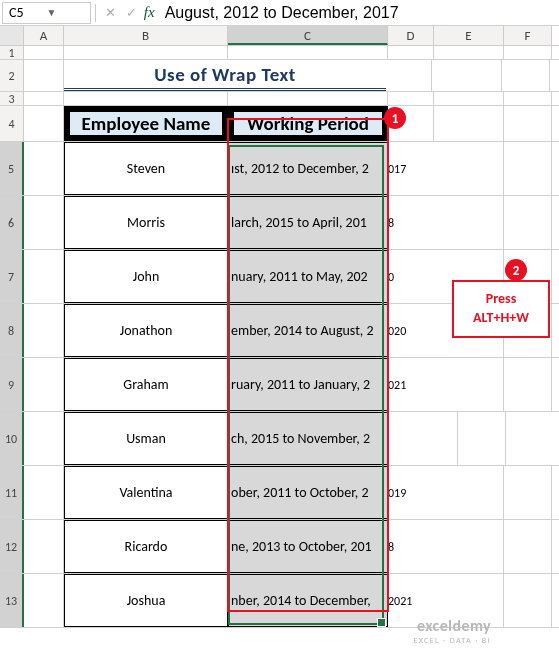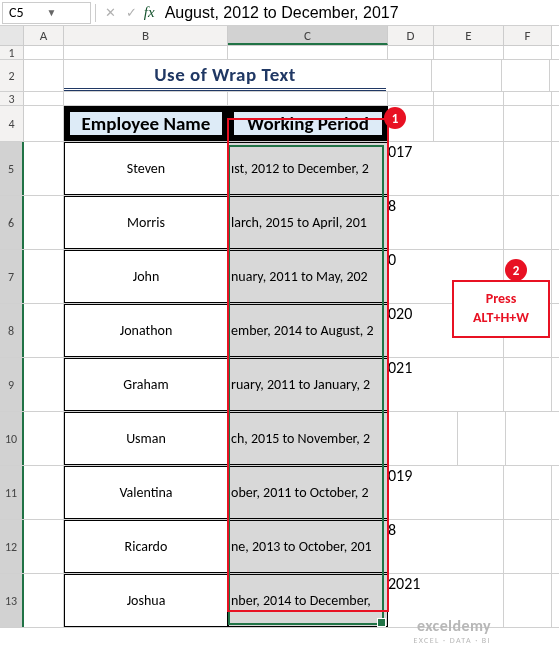--- a/index.html
+++ b/index.html
@@ -164,22 +164,22 @@
     font-size:16px;
     font-weight:bold;
     letter-spacing:.4px;
     z-index:5;
     text-align:right;
   }
   .watermark small{display:block;font-size:8px;letter-spacing:1.4px;font-weight:normal;}
   .overflowD {
     border:none;
     display:flex;
-    align-items:flex-start;
-    font-size:16px;
+    align-items:center;
+    font-size:12px;
     overflow:hidden;
     white-space:nowrap;
   }
 </style>
 </head>
 <body>
 
 <div class="namebox-row">
   <div class="namebox">
     <span>C5</span>

